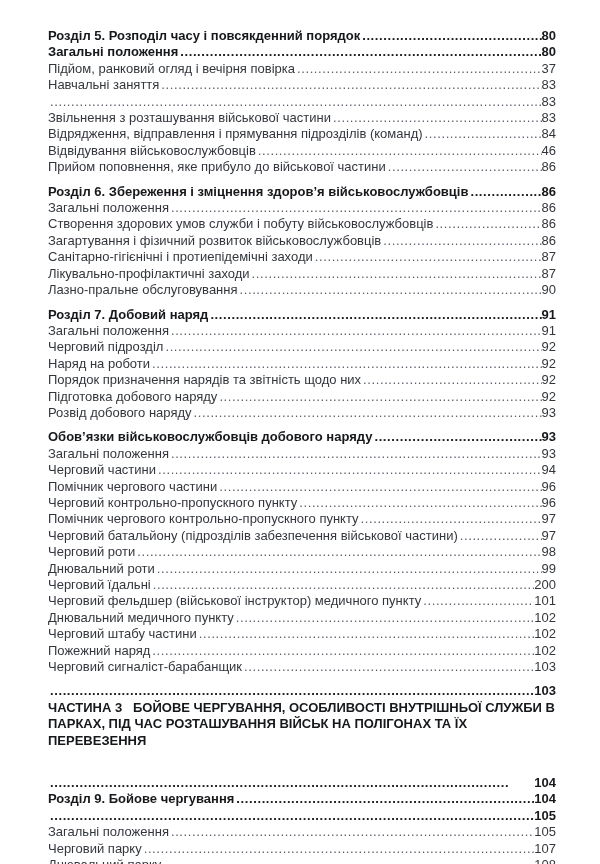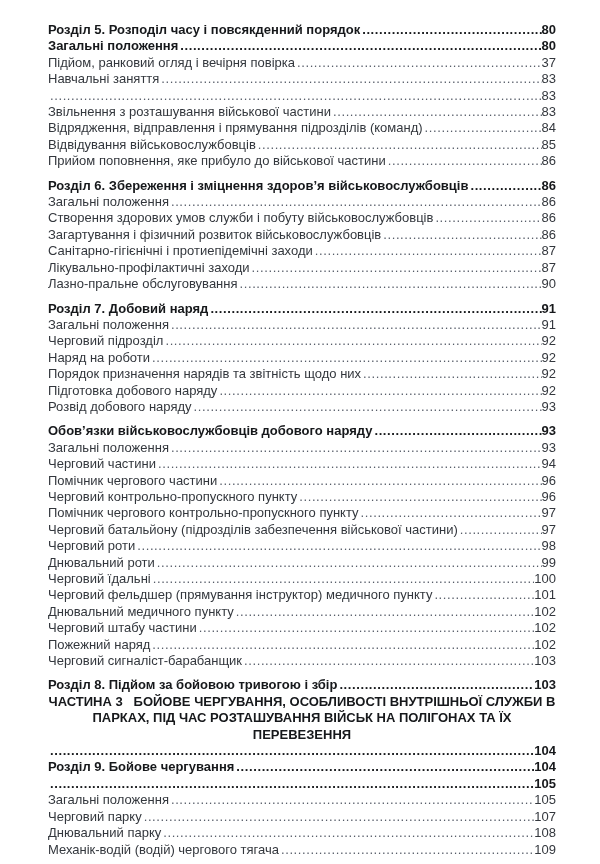--- a/index.html
+++ b/index.html
@@ -8,39 +8,38 @@
     height: 864px;
     background: #ffffff;
     font-family: "Liberation Sans", "DejaVu Sans", sans-serif;
     overflow: hidden;
   }
   .page {
     box-sizing: border-box;
     width: 600px;
     height: 864px;
     background: var(--page-bg, #ffffff);
-    padding: 22px 44px 10px 48px;
+    padding: 28px 44px 10px 48px;
     overflow: hidden;
-    text-align: center;
   }
   .toc {
     font-size: 13px;
     line-height: 16.4px;
     color: var(--text, #33373d);
   }
   .row {
     display: flex;
     align-items: baseline;
   }
   .row.gap { margin-top: 8px; }
   .row.bold {
     font-weight: bold;
     color: var(--bold-text, #16181b);
   }
-  .row.block { flex-wrap: wrap; }
+  .row.block { flex-wrap: wrap; gap: 26px; }
   .row.block .t { width: 100%; }
   .t {
     white-space: pre-wrap;
     flex: 0 1 auto;
   }
   .leader {
     flex: 1 1 0;
     overflow: hidden;
     white-space: nowrap;
     min-width: 12px;
@@ -99,21 +98,21 @@
 
   <div class="row">
     <span class="t">Відрядження, відправлення і прямування підрозділів (команд)</span>
     <span class="leader"></span>
     <span class="pg">84</span>
   </div>
 
   <div class="row">
     <span class="t">Відвідування військовослужбовців</span>
     <span class="leader"></span>
-    <span class="pg">85</span>
+    <span class="pg">46</span>
   </div>
 
   <div class="row">
     <span class="t">Прийом поповнення, яке прибуло до військової частини</span>
     <span class="leader"></span>
     <span class="pg">86</span>
   </div>
 
   <div class="row bold gap">
     <span class="t">Розділ 6. Збереження і зміцнення здоров’я військовослужбовців</span>
@@ -249,25 +248,25 @@
 
   <div class="row">
     <span class="t">Днювальний роти</span>
     <span class="leader"></span>
     <span class="pg">99</span>
   </div>
 
   <div class="row">
     <span class="t">Черговий їдальні</span>
     <span class="leader"></span>
-    <span class="pg">100</span>
-  </div>
-
-  <div class="row">
-    <span class="t">Черговий фельдшер (прямування інструктор) медичного пункту</span>
+    <span class="pg">200</span>
+  </div>
+
+  <div class="row">
+    <span class="t">Черговий фельдшер (військової інструктор) медичного пункту</span>
     <span class="leader"></span>
     <span class="pg">101</span>
   </div>
 
   <div class="row">
     <span class="t">Днювальний медичного пункту</span>
     <span class="leader"></span>
     <span class="pg">102</span>
   </div>
 
@@ -283,21 +282,20 @@
     <span class="pg">102</span>
   </div>
 
   <div class="row">
     <span class="t">Черговий сигналіст-барабанщик</span>
     <span class="leader"></span>
     <span class="pg">103</span>
   </div>
 
   <div class="row bold gap">
-    <span class="t">Розділ 8. Підйом за бойовою тривогою і збір</span>
     <span class="leader"></span>
     <span class="pg">103</span>
   </div>
 
   <div class="row bold block">
     <span class="t">ЧАСТИНА 3   БОЙОВЕ ЧЕРГУВАННЯ, ОСОБЛИВОСТІ ВНУТРІШНЬОЇ СЛУЖБИ В ПАРКАХ, ПІД ЧАС РОЗТАШУВАННЯ ВІЙСЬК НА ПОЛІГОНАХ ТА ЇХ ПЕРЕВЕЗЕННЯ</span>
     <span class="leader"></span>
     <span class="pg">104</span>
   </div>
 

